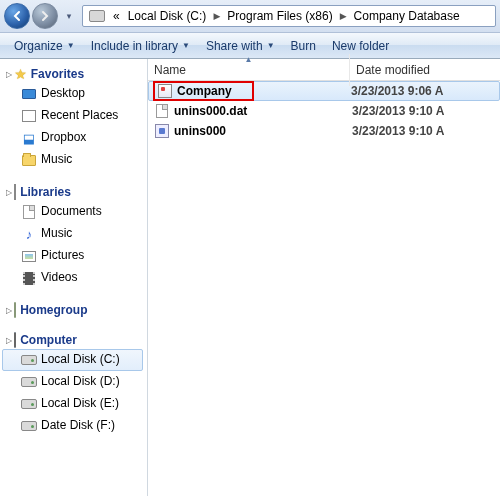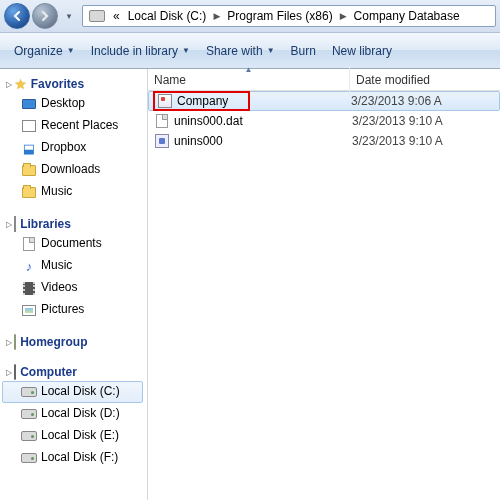--- a/index.html
+++ b/index.html
@@ -10,21 +10,21 @@
   .navbtns { display: flex; align-items: center; }
   .navcircle { width: 26px; height: 26px; border-radius: 50%; background: radial-gradient(circle at 35% 30%, #6aa7e8, #2a5fa8 60%, #153a66); border: 1px solid #3a6aa8; display: flex; align-items: center; justify-content: center; color: #fff; font-size: 14px; margin-right: 2px; }
   .navcircle.fwd { background: radial-gradient(circle at 35% 30%, #b8c8d8, #7a8aa0 60%, #556070); border-color:#7a8aa0; }
   .navdrop { width: 14px; height: 22px; display:flex; align-items:center; justify-content:center; color:#4a5a7a; font-size:9px; margin-left:2px; }
   .breadcrumb { flex: 1; height: 22px; background: #fff; border: 1px solid #8aa0c0; border-radius: 2px; margin-left: 6px; display: flex; align-items: center; padding: 0 2px; overflow:hidden; white-space:nowrap;}
   .breadcrumb .seg { padding: 0 4px; height: 100%; display: flex; align-items: center; cursor: default; }
   .breadcrumb .arrow { color: #555; font-size: 9px; padding: 0 3px; }
   .drive-mini { width:16px; height:12px; background:#d8d8d8; border:1px solid #888; border-radius:2px; position:relative; }
 
   
-  .toolbar { height: 36px; background: linear-gradient(#f4f8fd, #dfeaf6 49%, #cadcf0 50%, #dce8f6); border-bottom: 1px solid #9ab; display: flex; align-items: center; padding: 0 6px; color: #1a3a6a; }
+  .toolbar { height: 26px; background: linear-gradient(#f4f8fd, #dfeaf6 49%, #cadcf0 50%, #dce8f6); border-bottom: 1px solid #9ab; display: flex; align-items: center; padding: 0 6px; color: #1a3a6a; }
   .toolbar .tbtn { padding: 0 8px; display: flex; align-items: center; height: 100%; cursor: default; }
   .toolbar .tbtn .dd { font-size: 8px; margin-left: 4px; color:#2a4a7a; }
 
   
   .main { display: flex; height: calc(500px - 33px - 30px); }
   .sidebar { width: 148px; background: #fff; border-right: 1px solid #d0d8e0; overflow-y: auto; padding: 4px 0 4px 2px; }
   .content { flex: 1; background: #fff; display: flex; flex-direction: column; }
 
   .group-hdr { display: flex; align-items: center; padding: 4px 4px 2px 4px; color:#1a3a8a; }
   .group-hdr .label { margin-left: 4px; font-weight: bold; }
@@ -34,21 +34,21 @@
   .sbitem.selected { background: linear-gradient(#f0f6fd,#e2eefb); border:1px solid #a8c8ea; }
   .spacer { height: 10px; }
 
   
   .cols { height: 22px; border-bottom: 1px solid #e0e0e0; display: flex; align-items: center; color:#333; }
   .col { padding: 16px 6px; border-right: 1px solid #e8e8e8; height:100%; display:flex; align-items:center; position:relative;}
   .col.name { flex: 1; }
   .col.date { width: 150px; border-right:none;}
   .sort-arrow { position:absolute; top:1px; left:50%; transform:translateX(-50%); font-size:8px; color:#5a7aa8; }
 
-  .filelist { flex:1; }
+  .filelist { flex:1;font-weight:bold; }
   .row { display:flex; align-items:center; height:20px; padding: 0 4px; }
   .row.selected { background: linear-gradient(#eaf3fc,#d8e9fb); border:1px solid #a8c8ea; border-radius:2px; height:20px; }
   .row .ficon { width:16px; height:16px; margin: 0 4px 0 2px; display:flex; align-items:center; justify-content:center; }
   .row .fname { flex:1; white-space:nowrap; overflow:hidden; }
   .row .fdate { width:144px; white-space:nowrap; color:#444; }
   .highlight-box { border: 2px solid #e00000; padding: 0; }
 
   
   .i-folder { width:14px; height:11px; background:#f7d56a; border:1px solid #caa53a; border-radius:1px; position:relative; }
   .i-folder:before { content:""; position:absolute; top:-3px; left:0; width:6px; height:3px; background:#f7d56a; border:1px solid #caa53a; border-bottom:none; border-radius:1px 1px 0 0;}
@@ -112,21 +112,21 @@
       <span class="dd">▼</span>
     </div>
   <div class="tbtn">
       <span>Share with</span>
       <span class="dd">▼</span>
     </div>
   <div class="tbtn">
       <span>Burn</span>
     </div>
   <div class="tbtn">
-      <span>New library</span>
+      <span>New folder</span>
     </div>
 </div>
 
 <div class="main">
   <div class="sidebar">
 
     <div class="group-hdr">
       <span class="disc">▷</span>
       <span class="i-star">★</span>
       <span class="label">Favorites</span>
@@ -144,26 +144,20 @@
         <span>Recent Places</span>
       </div>
     <div class="sbitem">
         <span class="icon i-dropbox">⬓</span>
         <span>Dropbox</span>
       </div>
     <div class="sbitem">
         <span class="icon">
           <span class="i-folder"></span>
         </span>
-        <span>Downloads</span>
-      </div>
-    <div class="sbitem">
-        <span class="icon">
-          <span class="i-folder"></span>
-        </span>
         <span>Music</span>
       </div>
 
     <div class="spacer"></div>
 
     <div class="group-hdr">
       <span class="disc">▷</span>
       <span class="icon"><span class="i-lib"></span></span>
       <span class="label">Libraries</span>
     </div>
@@ -172,29 +166,29 @@
           <span class="i-page"></span>
         </span>
         <span>Documents</span>
       </div>
     <div class="sbitem">
         <span class="icon i-note">♪</span>
         <span>Music</span>
       </div>
     <div class="sbitem">
         <span class="icon">
+          <span class="i-pic"></span>
+        </span>
+        <span>Pictures</span>
+      </div>
+    <div class="sbitem">
+        <span class="icon">
           <span class="i-film"></span>
         </span>
         <span>Videos</span>
-      </div>
-    <div class="sbitem">
-        <span class="icon">
-          <span class="i-pic"></span>
-        </span>
-        <span>Pictures</span>
       </div>
 
     <div class="spacer"></div>
 
     <div class="group-hdr">
       <span class="disc">▷</span>
       <span class="icon"><span class="i-homegrp"></span></span>
       <span class="label">Homegroup</span>
     </div>
 
@@ -220,21 +214,21 @@
     <div class="sbitem">
         <span class="icon">
           <span class="i-drive"></span>
         </span>
         <span>Local Disk (E:)</span>
       </div>
     <div class="sbitem">
         <span class="icon">
           <span class="i-drive"></span>
         </span>
-        <span>Local Disk (F:)</span>
+        <span>Date Disk (F:)</span>
       </div>
   </div>
 
   <div class="content">
     <div class="cols">
       <div class="col name">
         <span>Name</span>
         <span class="sort-arrow">▲</span>
       </div>
       <div class="col date">

